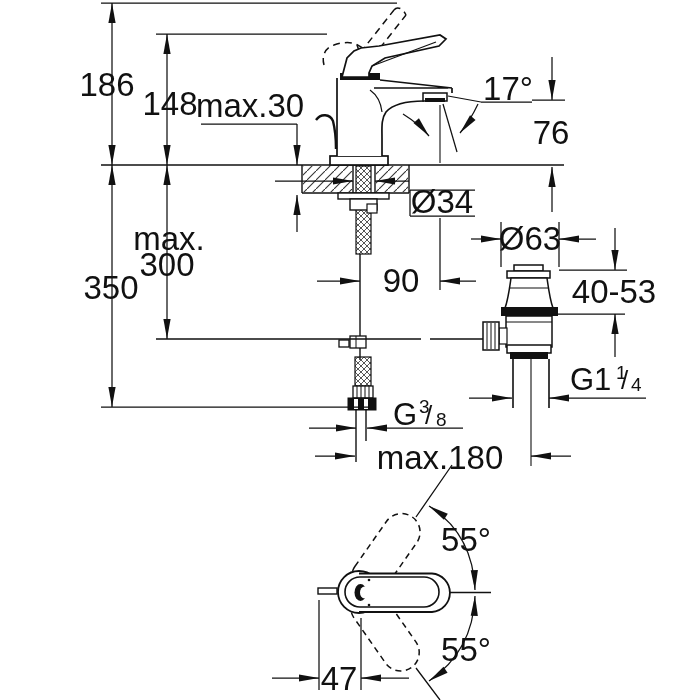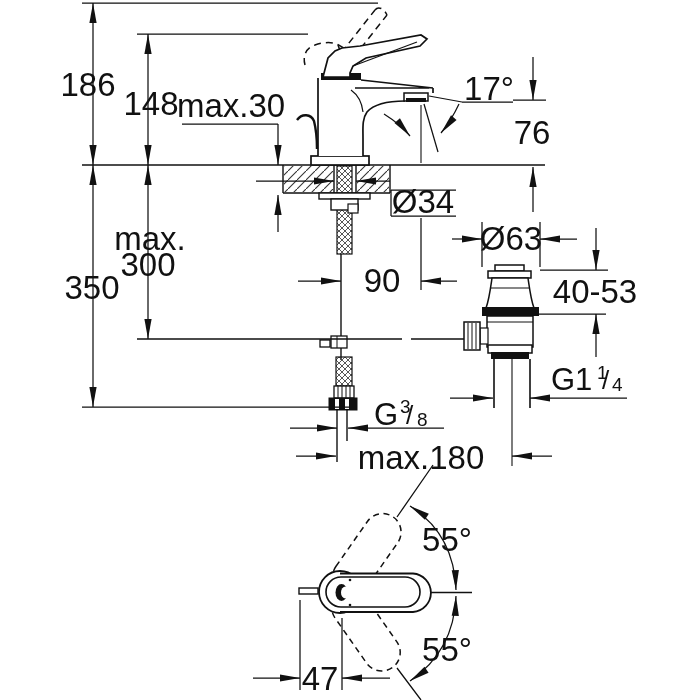--- a/index.html
+++ b/index.html
@@ -1,18 +1,19 @@
 <!DOCTYPE html>
 <html><head>
 <meta charset="utf-8">
 <style>
   html,body{margin:0;padding:0;background:#fff;}
   .stage{
     width:680px;height:700px;position:relative;background:#fff;overflow:hidden;
     font-family:"Liberation Sans",sans-serif;
+    margin-left:19px;
   }
   svg{position:absolute;left:0;top:0;}
   svg text{fill:#111;font-family:"Liberation Sans",sans-serif;}
   .dimtxt{font-size:33px;}
   .thrbase{font-size:31px;}
   .thrsup{font-size:19px;}
   .thrslash{font-size:26px;}
 </style>
 </head>
 <body>

